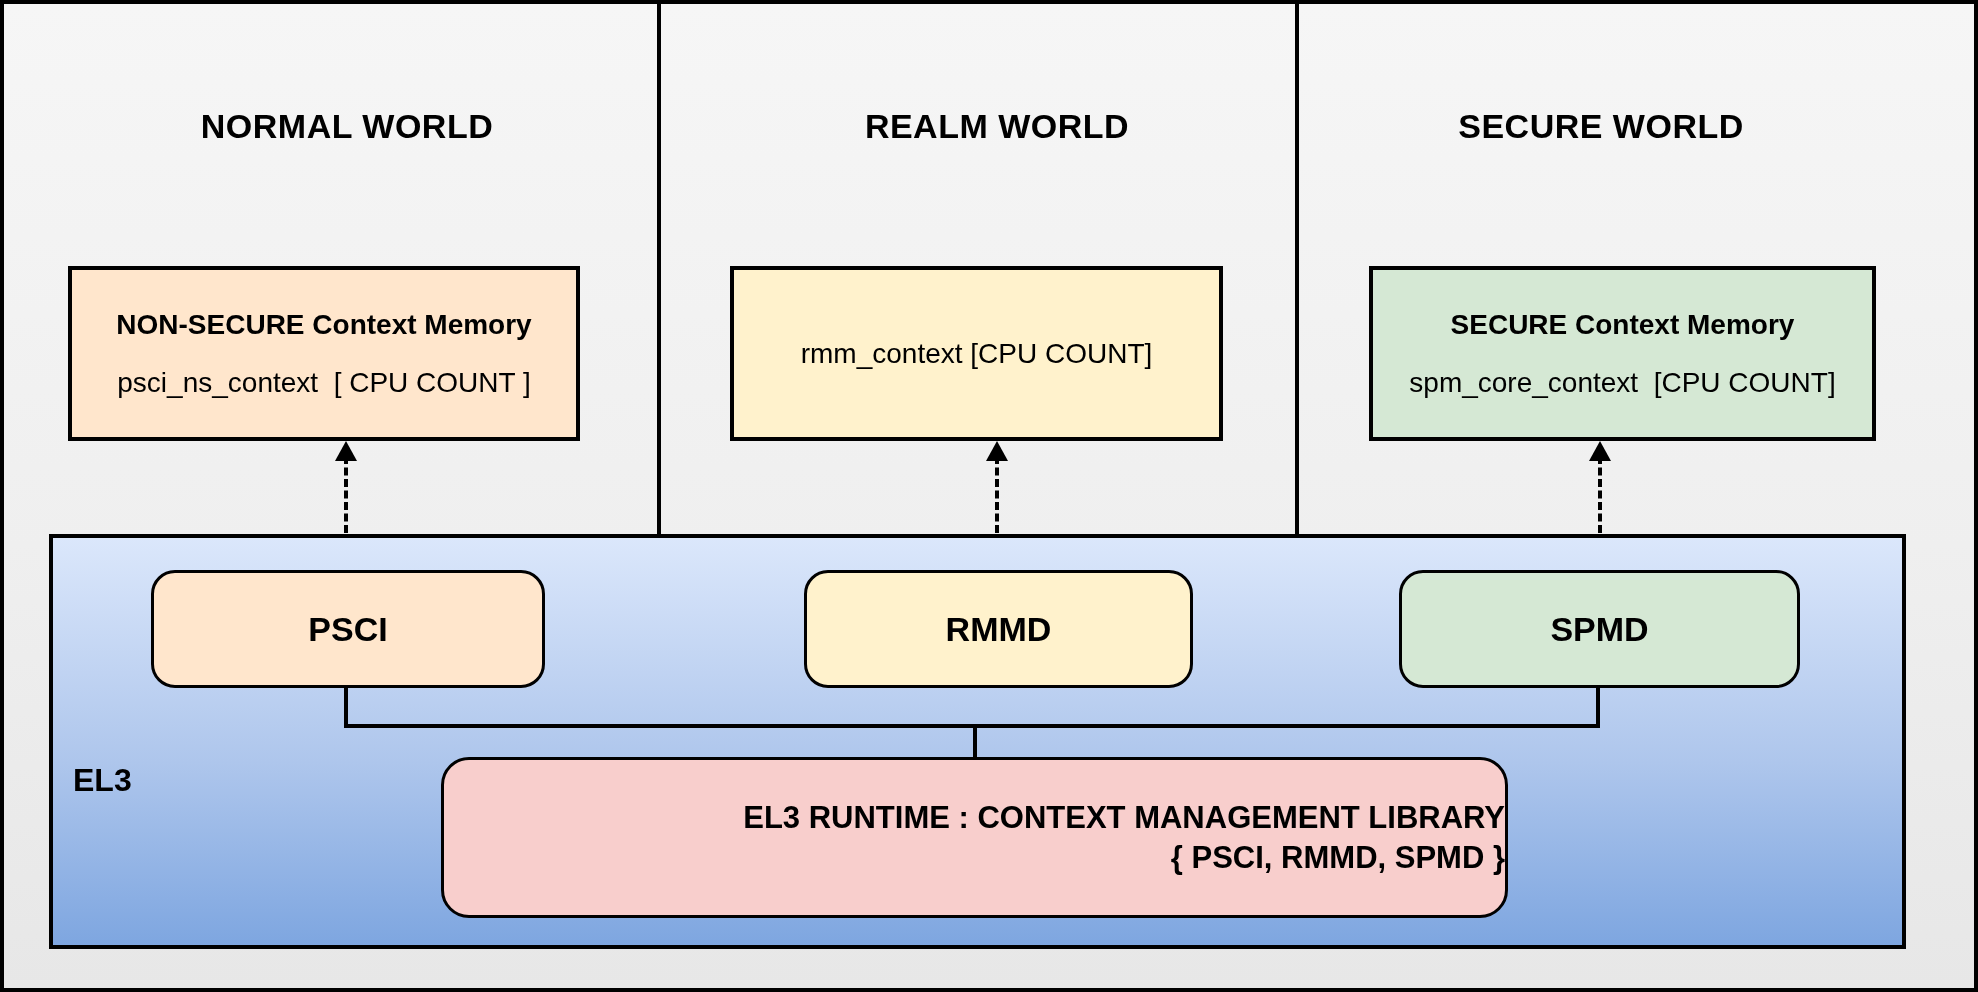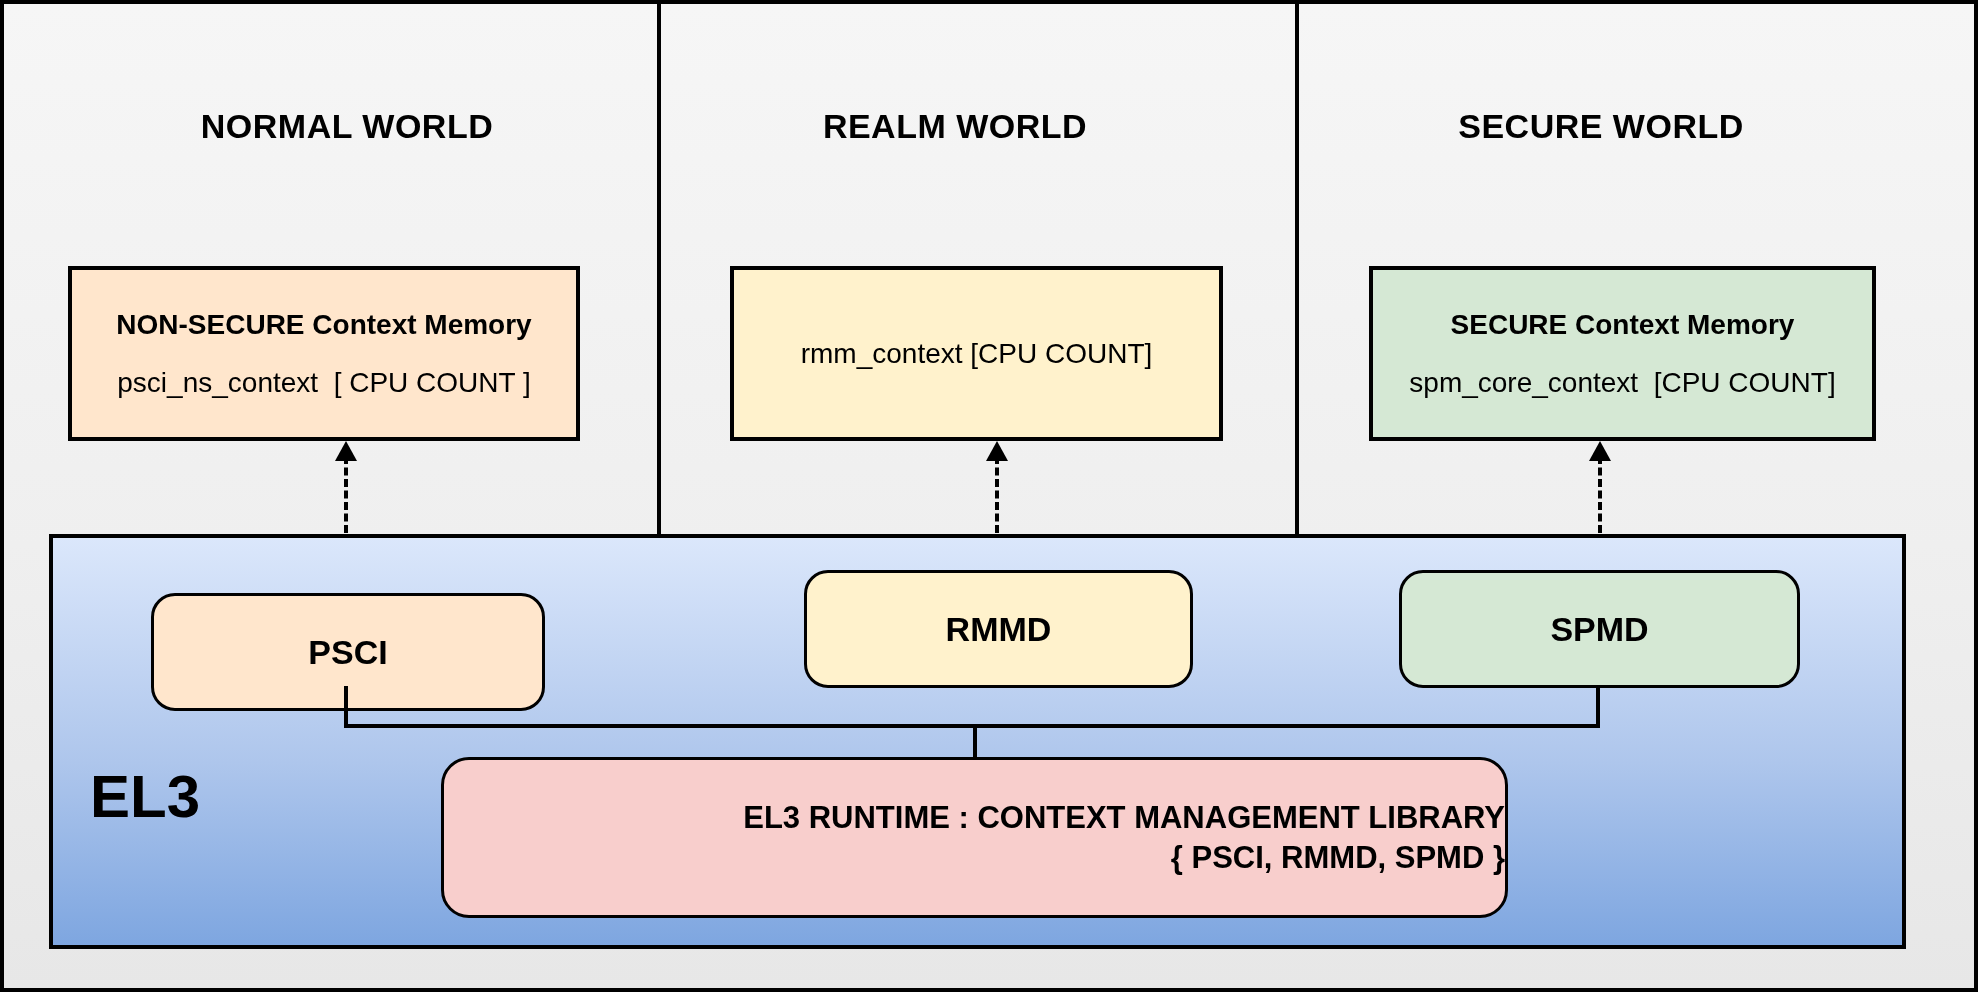--- a/index.html
+++ b/index.html
@@ -14,21 +14,21 @@
   }
   
   .divider{position:absolute;top:0;width:4px;height:532px;background:#000;}
   .divider-1{left:653px;}
   .divider-2{left:1291px;}
   
   .world-title{
     position:absolute;top:103px;transform:translateX(-50%);
     font-size:34px;font-weight:bold;color:#000;letter-spacing:.5px;white-space:pre;
   }
-  .wt-0{left:343px;} .wt-1{left:951px;} .wt-2{left:1597px;}
+  .wt-0{left:343px;} .wt-1{left:993px;} .wt-2{left:1597px;}
   
   .mem-box{
     position:absolute;top:262px;height:175px;box-sizing:border-box;
     border:4px solid #000;
     display:flex;flex-direction:column;align-items:center;justify-content:center;gap:26px;
   }
   .mem-0{left:64px;width:512px;}
   .mem-1{left:726px;width:493px;}
   .mem-2{left:1365px;width:507px;}
   .mem-title{font-size:28px;font-weight:bold;color:#000;white-space:pre;}
@@ -41,22 +41,22 @@
     border-left:11px solid transparent;border-right:11px solid transparent;}
   .arrow-up{top:0;border-bottom:20px solid #000;}
   .arrow-down{bottom:0;border-top:20px solid #000;}
   
   #el3-box{
     position:absolute;left:45px;top:530px;width:1857px;height:415px;box-sizing:border-box;
     border:4px solid #000;
     background:linear-gradient(180deg,#dbe7fb 0%,#aec6ec 55%,#7ea6e0 100%);
   }
   #el3-label{
-    position:absolute;left:86px;top:758px;
-    font-size:60px;font-weight:bold;color:#000;
+    position:absolute;left:69px;top:758px;
+    font-size:32px;font-weight:bold;color:#000;
   }
   
   .module-box{
     position:absolute;top:566px;height:118px;box-sizing:border-box;
     border:3px solid #000;border-radius:24px;
     display:flex;align-items:center;justify-content:center;
     font-size:34px;font-weight:bold;color:#000;
   }
   .mod-0{left:147px;width:394px;}
   .mod-1{left:800px;width:389px;}
@@ -112,21 +112,21 @@
   </div>
   <div class="dash-arrow da-2">
     <div class="arrow-up"></div>
     <div class="dash-line"></div>
     <div class="arrow-down"></div>
   </div>
 
   <div id="el3-box"></div>
   <div id="el3-label">EL3</div>
 
-  <div class="module-box mod-0" style="background-color: rgb(255, 230, 204); margin-top: 23px;">PSCI</div>
+  <div class="module-box mod-0" style="background-color: rgb(255, 230, 204);">PSCI</div>
   <div class="module-box mod-1" style="background-color: rgb(255, 242, 204);">RMMD</div>
   <div class="module-box mod-2" style="background-color: rgb(213, 232, 212);">SPMD</div>
 
   <div class="conn" id="conn-left-stem"></div>
   <div class="conn" id="conn-right-stem"></div>
   <div class="conn" id="conn-horizontal"></div>
   <div class="conn" id="conn-center-stem"></div>
 
   <div id="runtime-box" style="background-color: rgb(248, 206, 204);">
     <div class="runtime-line">EL3 RUNTIME : CONTEXT MANAGEMENT LIBRARY</div>

